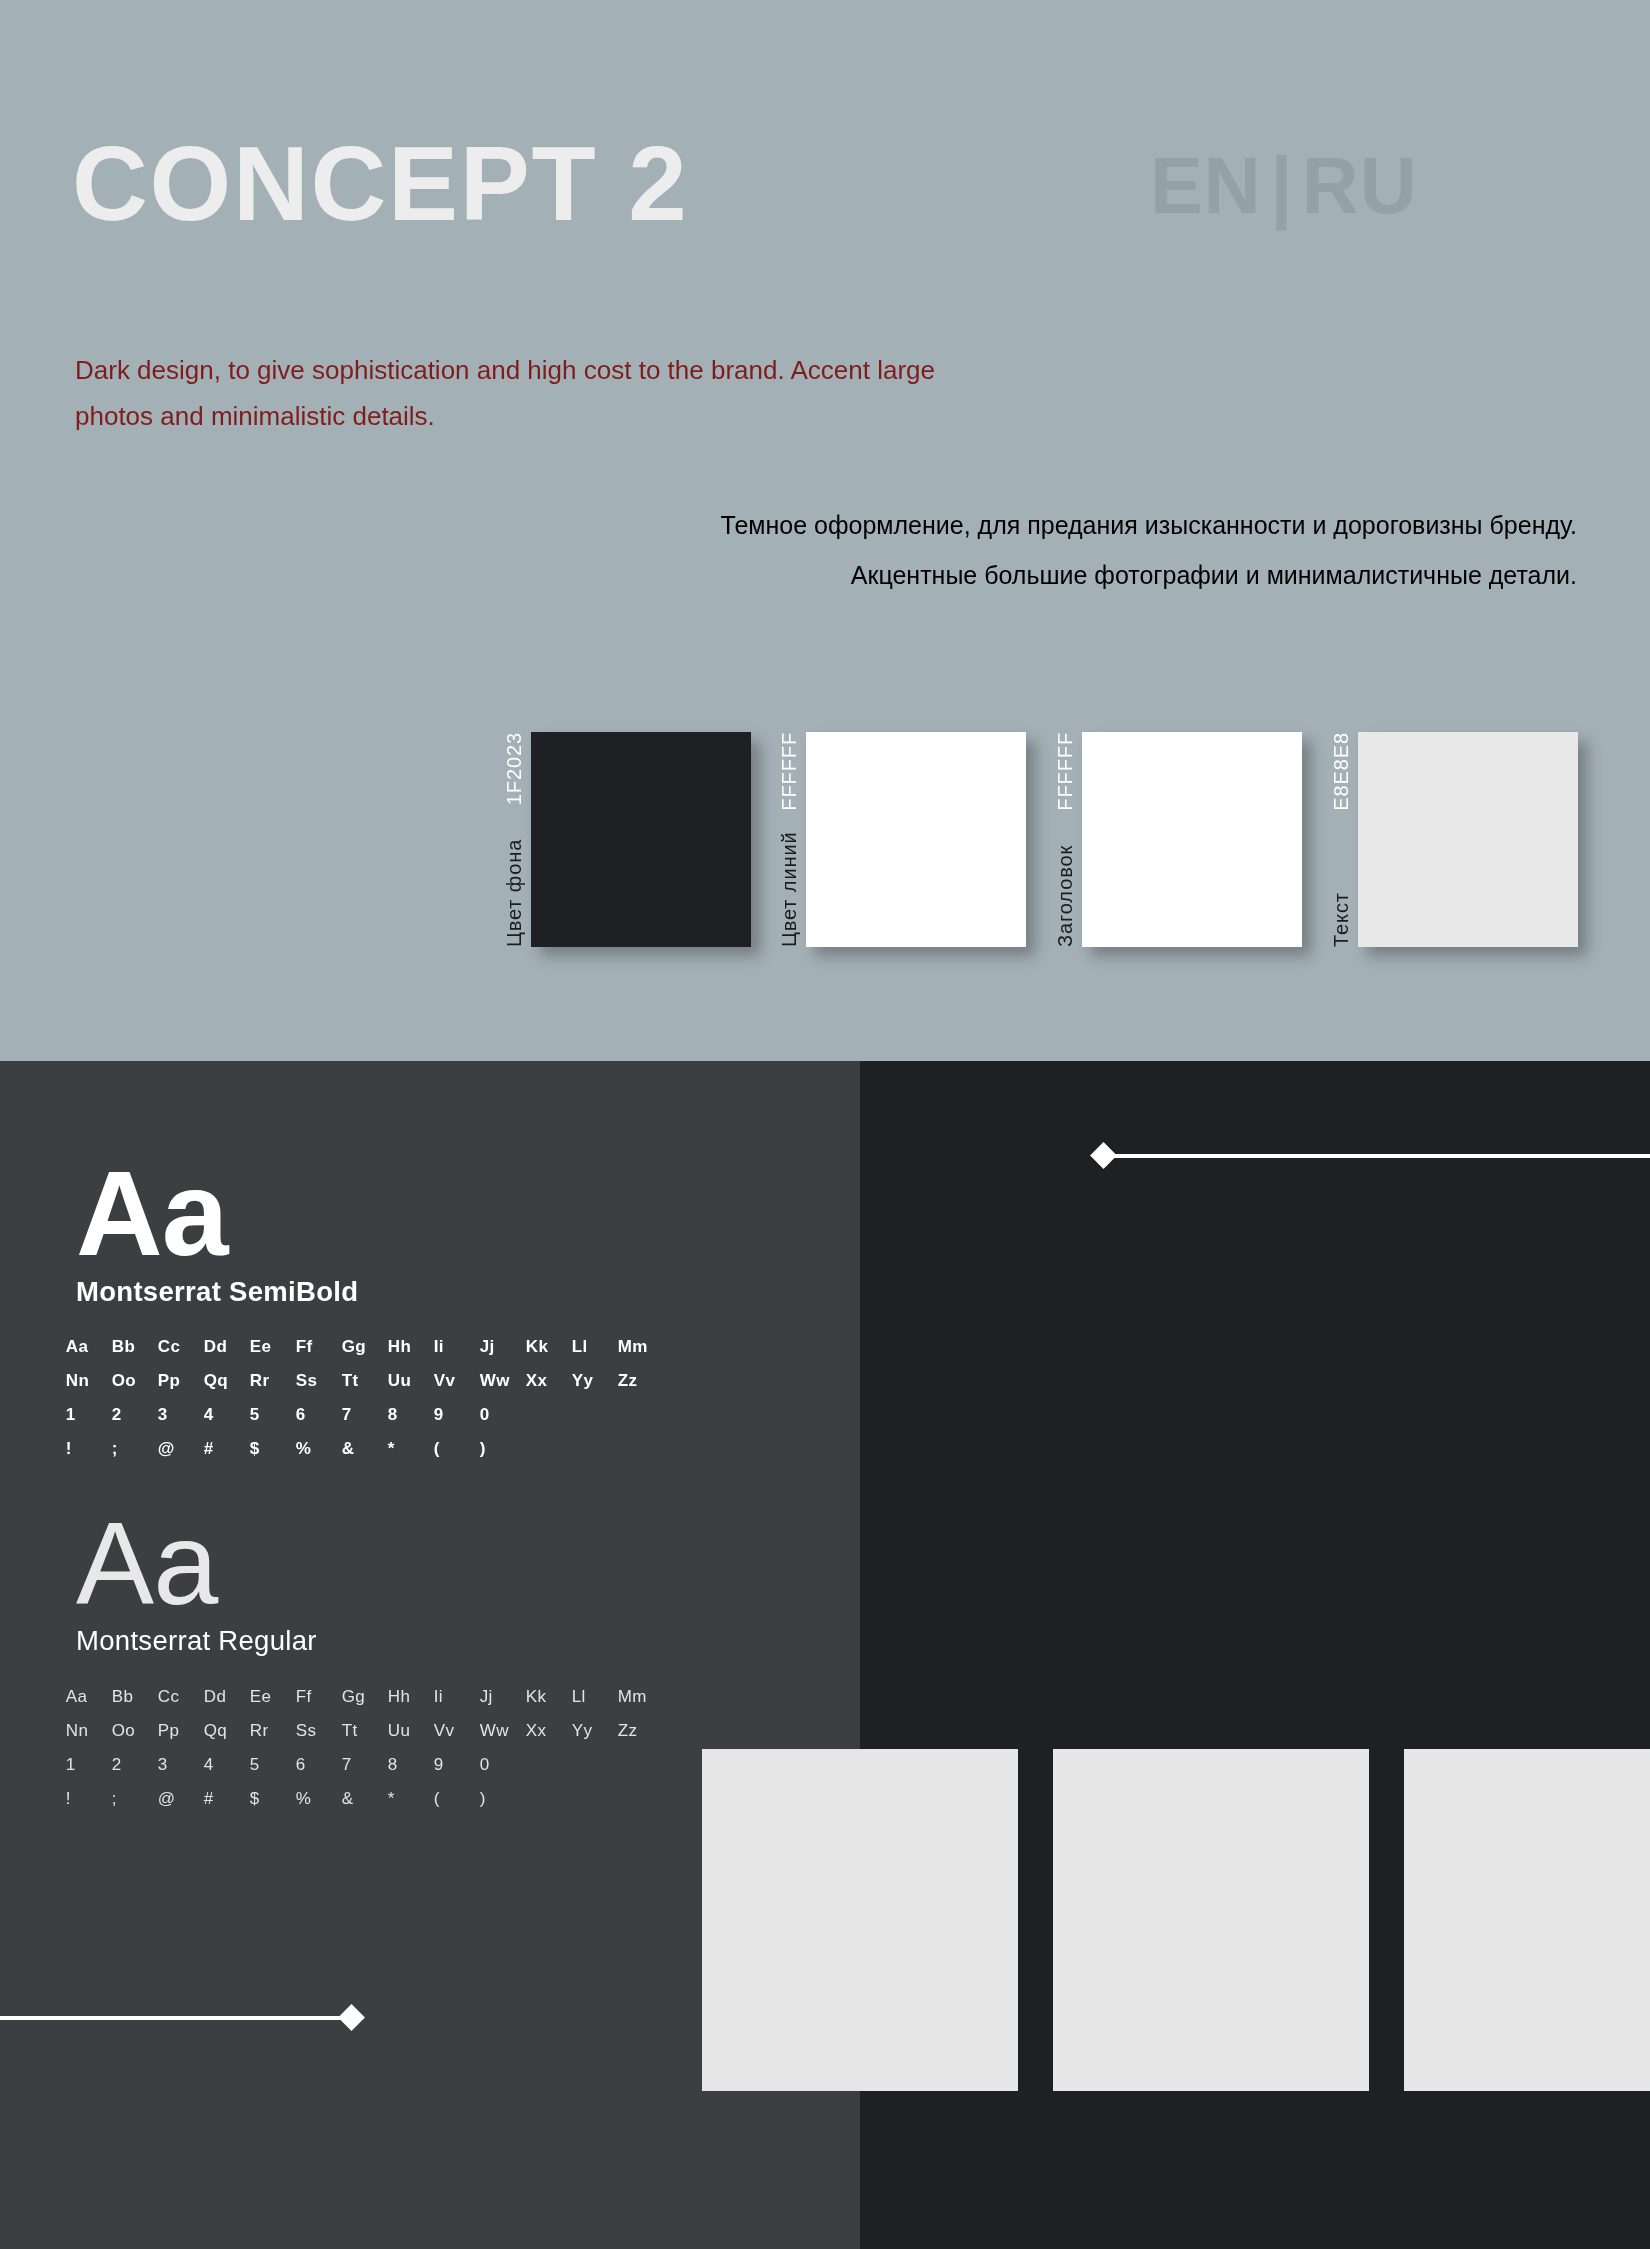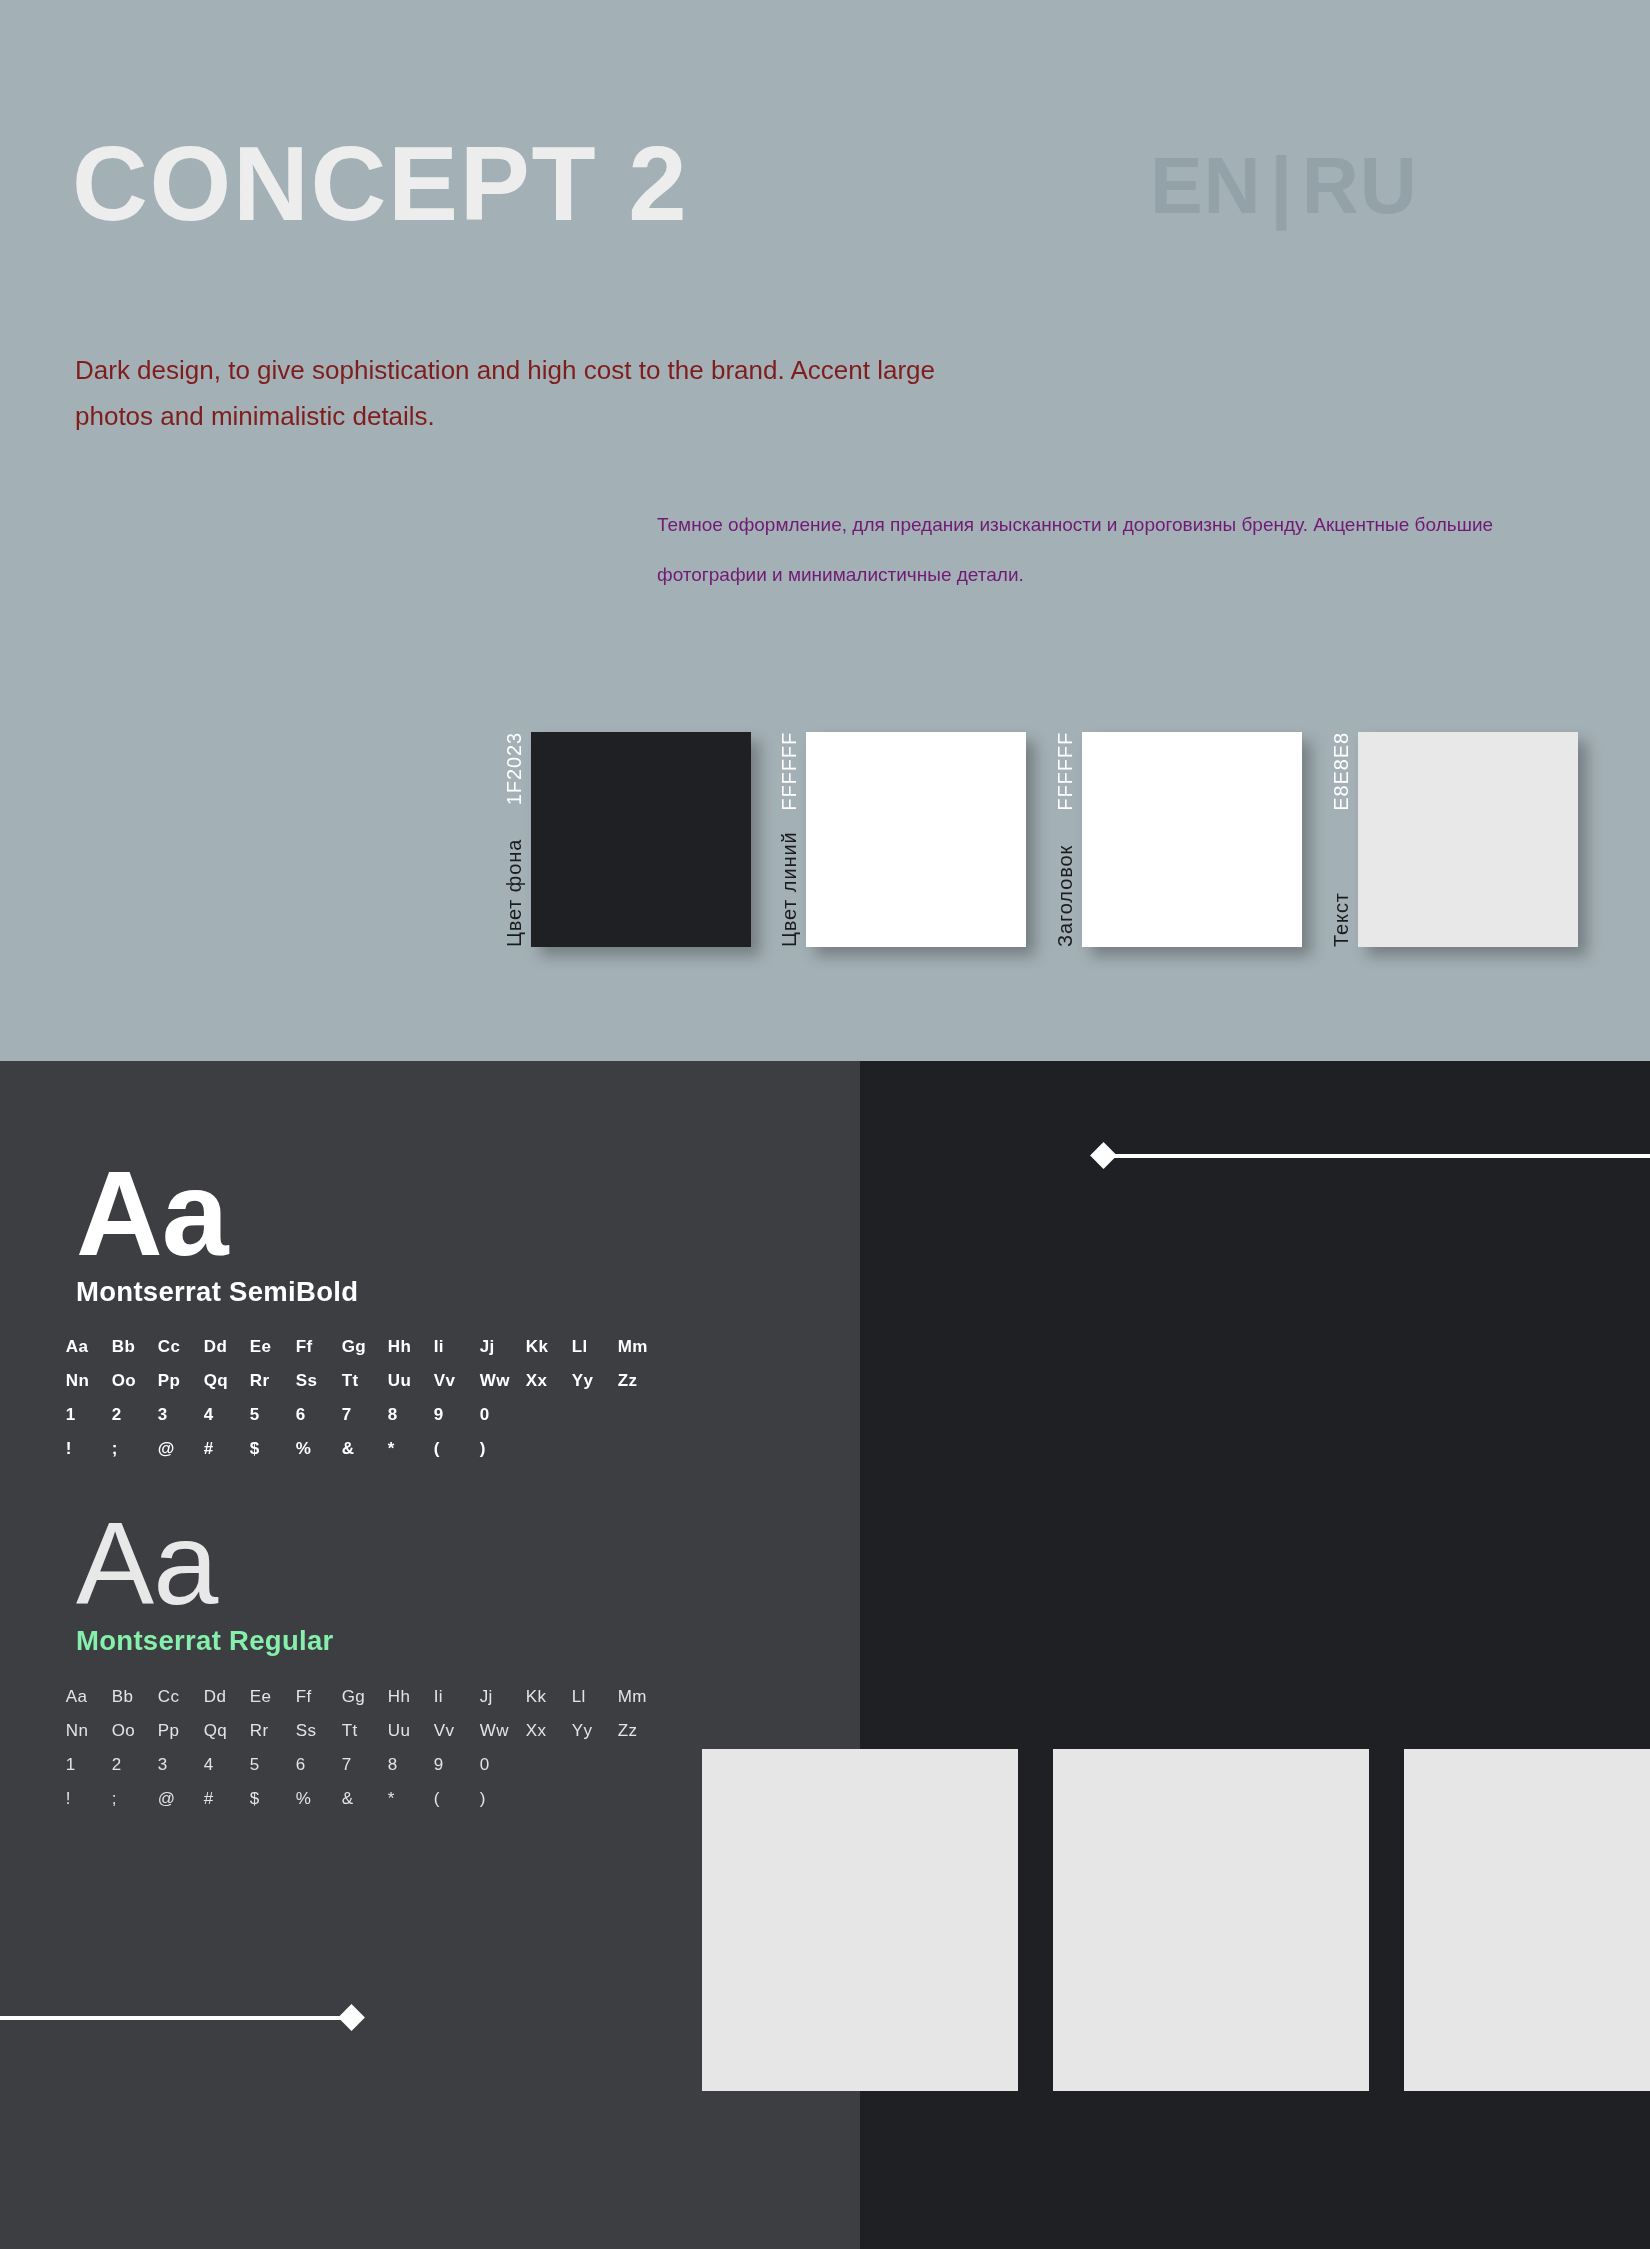--- a/index.html
+++ b/index.html
@@ -28,21 +28,22 @@
   }
   .lang-switch .lang-opt{ color:#93A2A9; }
   .lang-switch .lang-sep{ color:#93A2A9; padding:0 8.6px; }
 
   .desc-en{
     position:absolute; left:75px; top:347px; width:877px;
     font-size:26px; line-height:46px; color:#7f1d1d; font-weight:400;
   }
   .desc-ru{
     position:absolute; right:74px; top:500px; width:920px;
-    font-size:19px; line-height:50px; color:#701a75; font-weight:400;
+    font-size:25px; line-height:50px; color:#000000; font-weight:400;
+    text-align:right;
   }
 
   
   .swatch-row{ position:absolute; left:0; top:732px; width:1651px; height:215px; }
   .swatch-group{ position:absolute; top:0; height:215px; }
   .swatch-labels{
     position:absolute; left:0; top:0; height:215px; width:29px;
   }
   .swatch-label{
     position:absolute; left:-93px; width:215px; height:29px;
@@ -76,21 +77,21 @@
   .type-aa{
     font-size:120px; line-height:0.95; color:#FFFFFF; letter-spacing:-0.9px;
   }
   .type-aa.reg{ font-weight:400; color:#E8E8E8; font-size:117px; }
   .type-aa.semi{ font-weight:600; }
 
   .type-name{
     margin-top:6px; font-size:27.5px; color:#FFFFFF; letter-spacing:0.3px;
   }
   .type-name.semi{ font-weight:700; }
-  .type-name.reg{ font-weight:700; color:#86efac; }
+  .type-name.reg{ font-weight:400; color:#ffffff; }
 
   .charset{ margin-top:22.4px; margin-left:-10.3px; }
   .char-row{
     display:flex; font-size:17px; line-height:34px;
     color:#FFFFFF; letter-spacing:0.4px;
   }
   .char-row.reg{ color:#E4E4E4; font-weight:400; }
   .char-row.semi{ font-weight:700; }
   .char-cell{ width:46px; flex:0 0 46px; }
 

